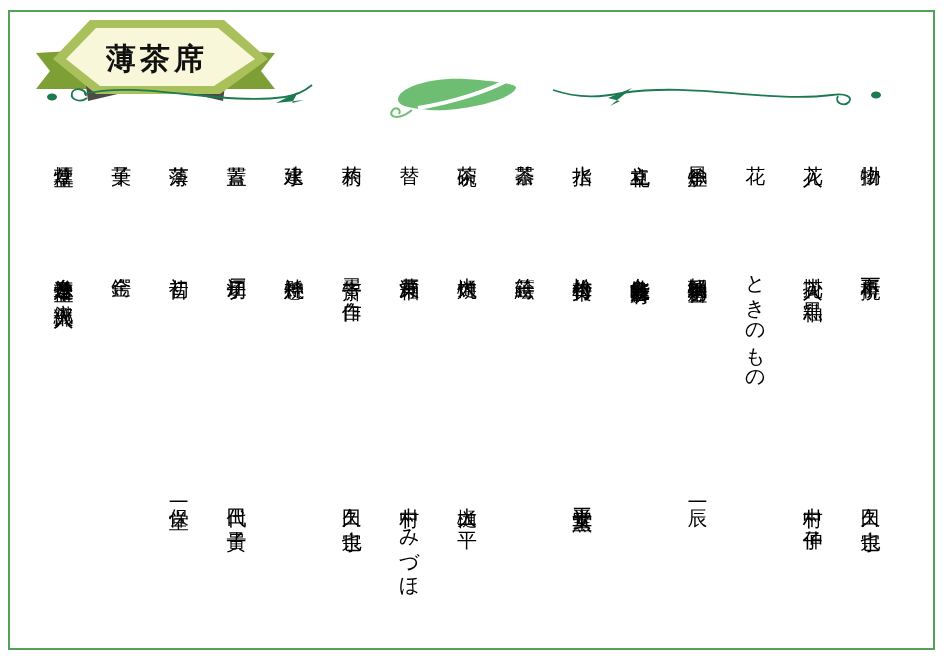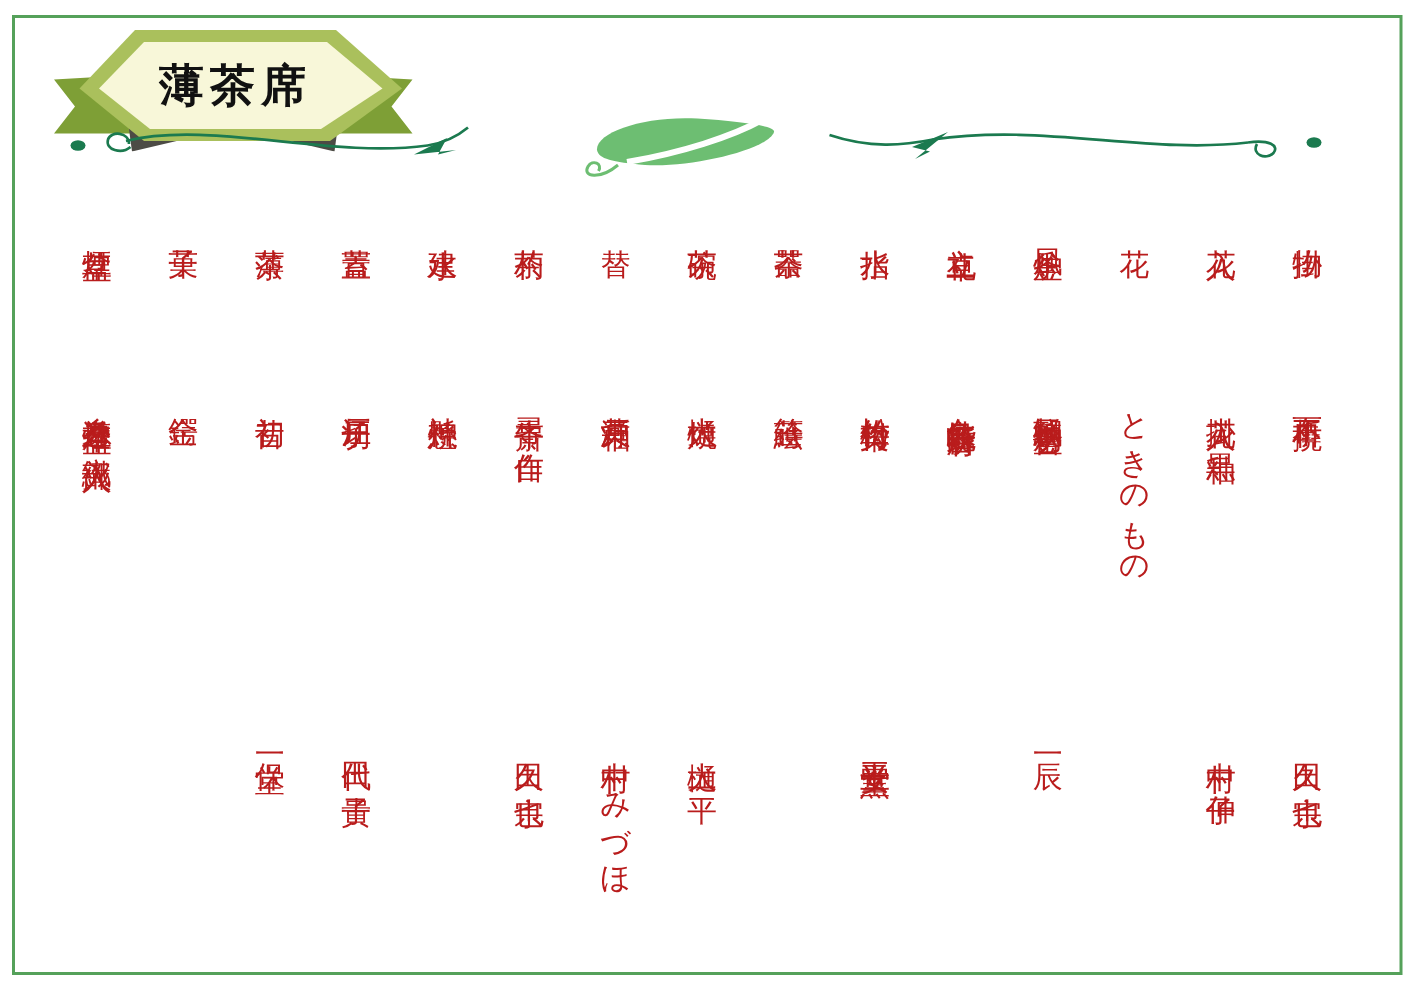--- a/index.html
+++ b/index.html
@@ -1,19 +1,19 @@
 <!DOCTYPE html>
 <html style="--border-green: #55a15a; --flourish-green: #1b7a4f; --leaf-green: #6dbe72; --banner-olive: #aac05c; --banner-cream: #f8f7d9; --ribbon-green: #7e9f36; --fold-gray: #4c4b45; --text-black: #1c1c1c;"><head>
 <meta charset="utf-8">
 <style>
   * { margin:0; padding:0; box-sizing:border-box; }
   html,body { background:#ffffff; }
   .page {
     position:relative; width:951px; height:663px; background:#fff;
-    font-family:"Liberation Sans", sans-serif; color:#b91c1c; overflow:hidden;
+    font-family:"Liberation Sans", sans-serif; color:#000000; overflow:hidden;
   }
   .sheet {
     position:absolute; left:8px; top:10px; width:927px; height:640px;
     border:2px solid var(--border-green, #55a15a); background:#fff;
   }
   .banner-svg { position:absolute; left:28px; top:13px; }
   .divider-svg { position:absolute; left:40px; top:76px; }
   .banner-title-text {
     font-family:"Liberation Sans", sans-serif;
     font-size:30px; font-weight:600; letter-spacing:4px; fill:#111;

